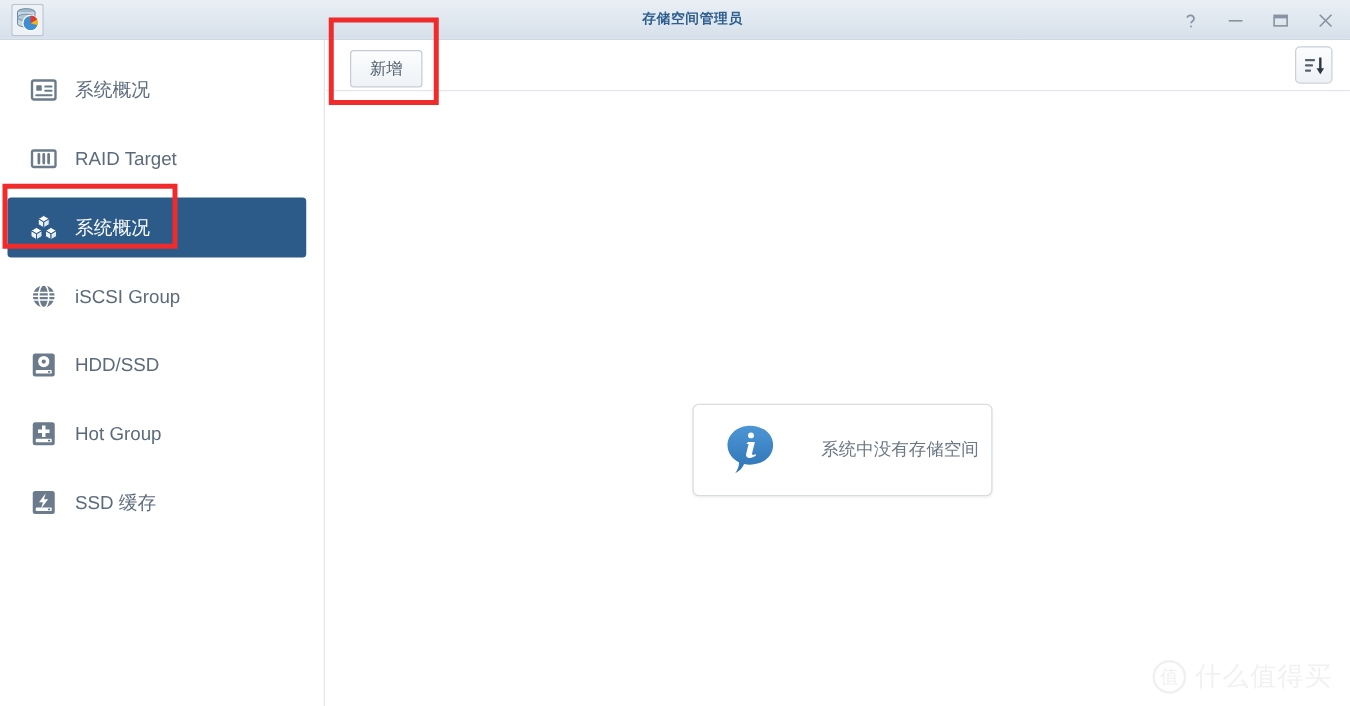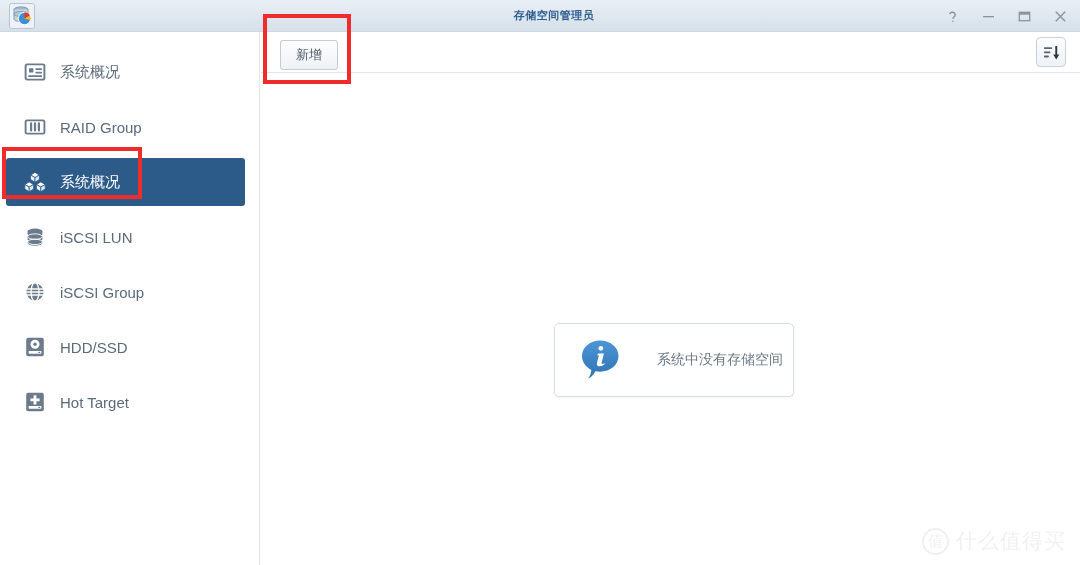--- a/index.html
+++ b/index.html
@@ -259,21 +259,21 @@
       <span class="nav-label">系统概况</span>
     </div>
 
     <div class="nav-item">
       <span class="nav-icon">
         <svg width="22" height="22" viewBox="0 0 22 22" fill="none" stroke="#6b7b8c" stroke-width="1.9">
           <rect x="1.6" y="4.4" width="18.8" height="13.2" rx="1.4"></rect>
           <path d="M7.1 7.4v7M11 7.4v7M14.9 7.4v7" stroke-width="2.2" stroke-linecap="round"></path>
         </svg>
       </span>
-      <span class="nav-label">RAID Group</span>
+      <span class="nav-label">RAID Target</span>
     </div>
 
     <div class="nav-item selected">
       <span class="nav-icon">
         <svg width="24" height="24" viewBox="0 0 24 24">
           <g fill="#ffffff" stroke="#2c5b8a" stroke-width="0.8">
             <path d="M12 2.4 L16.4 5 L12 7.6 L7.6 5 Z"></path>
             <path d="M7.6 5 L12 7.6 L12 12.2 L7.6 9.6 Z" fill="#eef3f8"></path>
             <path d="M16.4 5 L12 7.6 L12 12.2 L16.4 9.6 Z" fill="#dfe9f2"></path>
             <path d="M6.2 11.9 L10.6 14.5 L6.2 17.1 L1.8 14.5 Z"></path>
@@ -281,39 +281,20 @@
             <path d="M10.6 14.5 L6.2 17.1 L6.2 21.7 L10.6 19.1 Z" fill="#dfe9f2"></path>
             <path d="M17.8 11.9 L22.2 14.5 L17.8 17.1 L13.4 14.5 Z"></path>
             <path d="M13.4 14.5 L17.8 17.1 L17.8 21.7 L13.4 19.1 Z" fill="#eef3f8"></path>
             <path d="M22.2 14.5 L17.8 17.1 L17.8 21.7 L22.2 19.1 Z" fill="#dfe9f2"></path>
           </g>
         </svg>
       </span>
       <span class="nav-label">系统概况</span>
     </div>
 
-    <div class="nav-item">
-      <span class="nav-icon">
-        <svg width="22" height="22" viewBox="0 0 22 22">
-          <g fill="#6b7b8c">
-            <ellipse cx="11" cy="5.3" rx="7.4" ry="2.7"></ellipse>
-            <path d="M3.6 5.3v2.9a7.4 2.7 0 0 0 14.8 0V5.3z"></path>
-            <ellipse cx="11" cy="10.6" rx="7.4" ry="2.7"></ellipse>
-            <path d="M3.6 10.6v2.9a7.4 2.7 0 0 0 14.8 0v-2.9z"></path>
-            <ellipse cx="11" cy="15.9" rx="7.4" ry="2.7"></ellipse>
-            <path d="M3.6 15.9v1.1a7.4 2.7 0 0 0 14.8 0v-1.1z"></path>
-          </g>
-          <g fill="none" stroke="#ffffff" stroke-width="0.9">
-            <ellipse cx="11" cy="10.6" rx="7.4" ry="2.7"></ellipse>
-            <ellipse cx="11" cy="15.9" rx="7.4" ry="2.7"></ellipse>
-          </g>
-        </svg>
-      </span>
-      <span class="nav-label">iSCSI LUN</span>
-    </div>
 
     <div class="nav-item">
       <span class="nav-icon">
         <svg width="22" height="22" viewBox="0 0 22 22">
           <circle cx="11" cy="11" r="9.3" fill="#6b7b8c"></circle>
           <g fill="none" stroke="#ffffff" stroke-width="1.3">
             <circle cx="11" cy="11" r="9.3"></circle>
             <ellipse cx="11" cy="11" rx="4" ry="9.3"></ellipse>
             <path d="M2.1 8h17.8M2.1 14h17.8M1.7 11h18.6"></path>
           </g>
@@ -337,23 +318,34 @@
 
     <div class="nav-item">
       <span class="nav-icon">
         <svg width="22" height="22" viewBox="0 0 22 22">
           <rect x="2.2" y="1.8" width="17.6" height="18.4" rx="2" fill="#6b7b8c"></rect>
           <path d="M9.6 4.3h2.8v3.2h3.2v2.8h-3.2v3.2H9.6v-3.2H6.4V7.5h3.2z" fill="#ffffff"></path>
           <rect x="4.6" y="15" width="12.8" height="2.8" rx="0.7" fill="#ffffff"></rect>
           <rect x="14.4" y="15.8" width="1.8" height="1.3" rx="0.3" fill="#6b7b8c"></rect>
         </svg>
       </span>
-      <span class="nav-label">Hot Target</span>
-    </div>
-
+      <span class="nav-label">Hot Group</span>
+    </div>
+
+    <div class="nav-item">
+      <span class="nav-icon">
+        <svg width="22" height="22" viewBox="0 0 22 22">
+          <rect x="2.2" y="1.8" width="17.6" height="18.4" rx="2" fill="#6b7b8c"></rect>
+          <path d="M12.6 3.6 L7.2 10.8h3.1l-1.4 5 5.6-7.4h-3.3z" fill="#ffffff"></path>
+          <rect x="4.6" y="15" width="12.8" height="2.8" rx="0.7" fill="#ffffff"></rect>
+          <rect x="14.4" y="15.8" width="1.8" height="1.3" rx="0.3" fill="#6b7b8c"></rect>
+        </svg>
+      </span>
+      <span class="nav-label">SSD 缓存</span>
+    </div>
 
   </div>
 
   <div class="content">
 
     <div class="toolbar">
       <button class="add-btn">新增</button>
 
       <div class="sort-btn">
         <svg width="17" height="17" viewBox="0 0 17 17">

